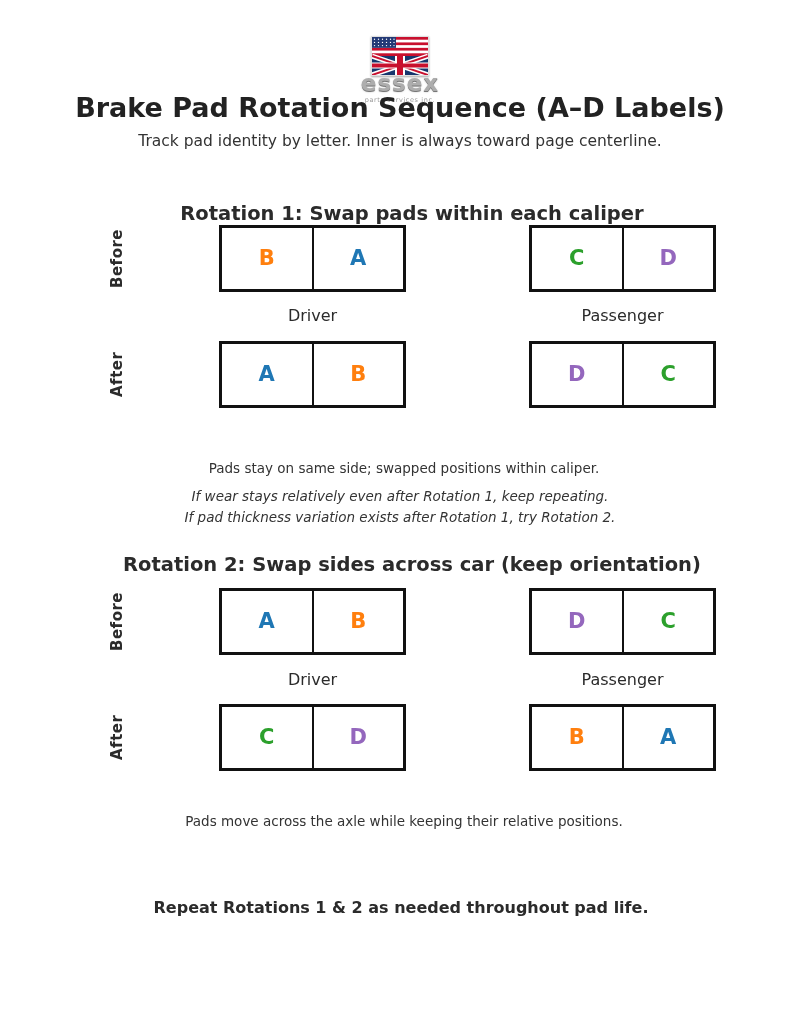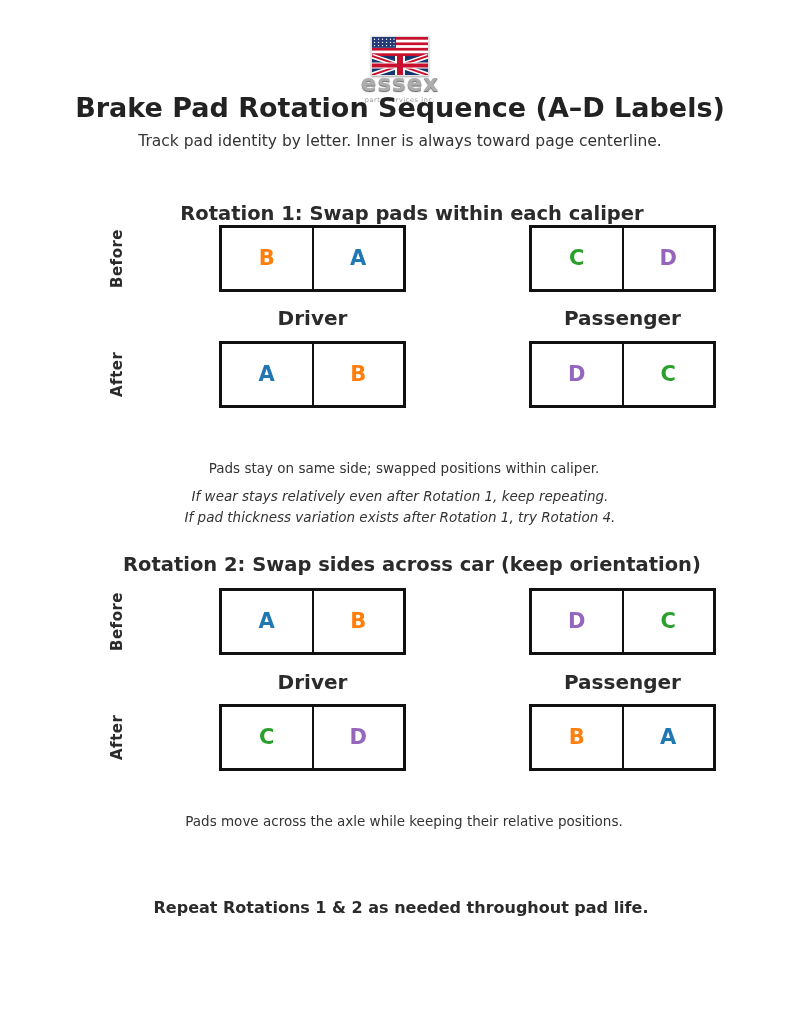--- a/index.html
+++ b/index.html
@@ -41,21 +41,21 @@
     box-sizing:border-box; border:3px solid #111; background:#fff; }
   .cell { flex:1; display:flex; align-items:center; justify-content:center; }
   .cell + .cell { border-left:2px solid #111; }
   .pad-letter { font-size:21px; font-weight:bold; line-height:1; }
   
   .side-label { position:absolute; left:52px; width:26px; height:67px;
     display:flex; align-items:center; justify-content:center;
     writing-mode:vertical-rl; transform:rotate(180deg);
     font-size:15px; font-weight:bold; color:#2b2b2b; letter-spacing:0.5px; }
   .axle-label { position:absolute; width:187px; text-align:center;
-    font-size:20px; font-weight:bold; color:#2b2b2b; }
+    font-size:16px; font-weight:normal; color:#2b2b2b; }
 </style>
 </head>
 <body>
 
 <div class="page">
 
   <div class="logo">
     <div class="flag-wrap">
       <svg width="56" height="38" viewBox="0 0 56 38">
 
@@ -141,21 +141,21 @@
         <span class="pad-letter" style="color: rgb(148, 103, 189);">D</span>
       </div>
     <div class="cell">
         <span class="pad-letter" style="color: rgb(44, 160, 44);">C</span>
       </div>
   </div>
 
   <p class="caption" style="top:456px">Pads stay on same side; swapped positions within caliper.</p>
   <p class="note" style="top:486px">
     <span>If wear stays relatively even after Rotation 1, keep repeating.</span><br>
-    <span>If pad thickness variation exists after Rotation 1, try Rotation 4.</span>
+    <span>If pad thickness variation exists after Rotation 1, try Rotation 2.</span>
   </p>
 
   <h2 class="section-heading" style="top:541px">Rotation 2: Swap sides across car (keep orientation)</h2>
 
   <div class="side-label" style="top:588px">Before</div>
   <div class="caliper" style="left:167px; top:588px">
     <div class="cell">
         <span class="pad-letter" style="color: rgb(31, 119, 180);">A</span>
       </div>
     <div class="cell">

